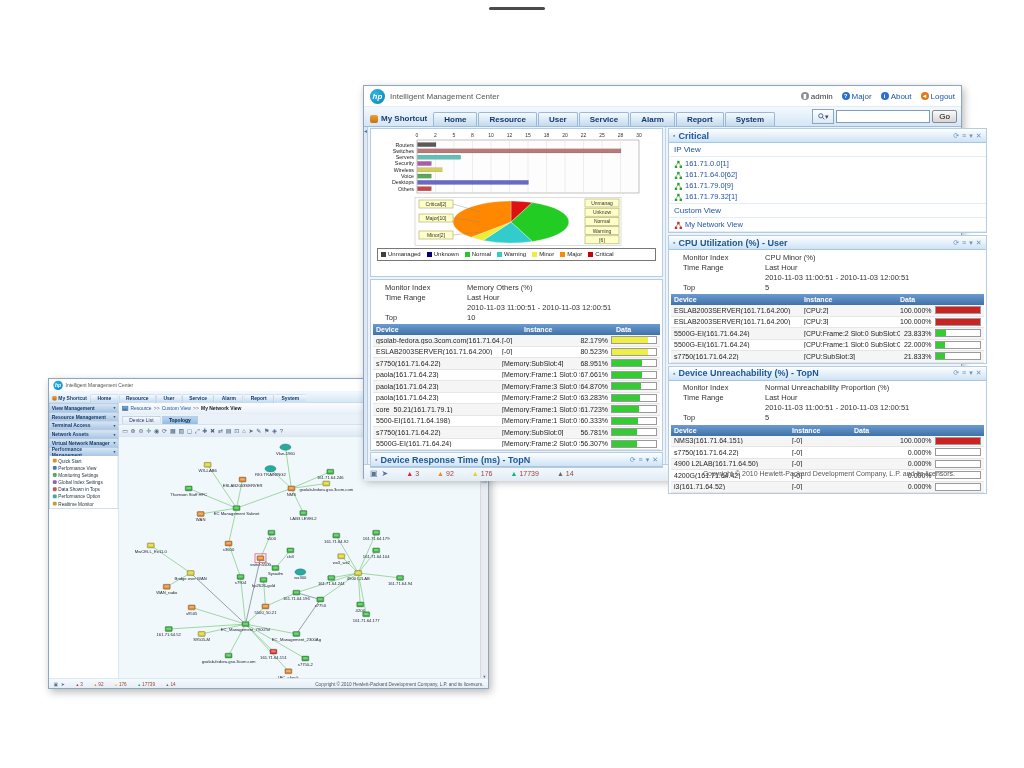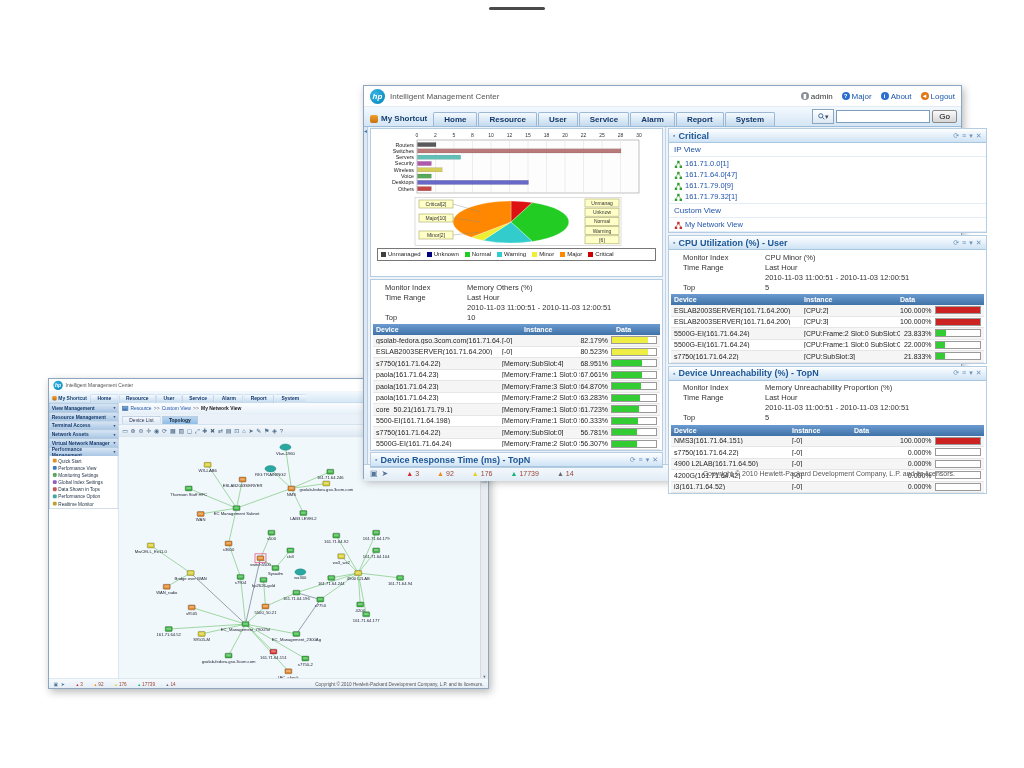--- a/index.html
+++ b/index.html
@@ -824,21 +824,21 @@
               </svg>
               <span>161.71.0.0[1]</span>
             </span>
             <span class="netitem">
               <svg width="8" height="8" viewBox="0 0 10 10">
                 <rect x="1" y="7" width="3" height="3" fill="#2e9e2e"></rect>
                 <rect x="7" y="7" width="3" height="3" fill="#2e9e2e"></rect>
                 <rect x="4" y="1" width="3" height="3" fill="#2e9e2e"></rect>
                 <path d="M5.5 3 L2.5 7 M5.5 3 L8.5 7" stroke="#2e9e2e" stroke-width="0.8" fill="none"></path>
               </svg>
-              <span>161.71.64.0[47]</span>
+              <span>161.71.64.0[62]</span>
             </span>
             <span class="netitem">
               <svg width="8" height="8" viewBox="0 0 10 10">
                 <rect x="1" y="7" width="3" height="3" fill="#2e9e2e"></rect>
                 <rect x="7" y="7" width="3" height="3" fill="#2e9e2e"></rect>
                 <rect x="4" y="1" width="3" height="3" fill="#2e9e2e"></rect>
                 <path d="M5.5 3 L2.5 7 M5.5 3 L8.5 7" stroke="#2e9e2e" stroke-width="0.8" fill="none"></path>
               </svg>
               <span>161.71.79.0[9]</span>
             </span>
@@ -961,21 +961,21 @@
             <span class="picons">
               <span>⟳</span>
               <span>≡</span>
               <span>▾</span>
               <span>✕</span>
             </span>
           </div>
         <div class="info" id="unrInfo">
             <div class="irow">
               <span class="ilab">Monitor Index</span>
-              <span>Memory Unreachability Proportion (%)</span>
+              <span>Normal Unreachability Proportion (%)</span>
             </div>
             <div class="irow">
               <span class="ilab">Time Range</span>
               <span>Last Hour</span>
             </div>
             <div class="irow">
               <span class="ilab"></span>
               <span>2010-11-03 11:00:51 - 2010-11-03 12:00:51</span>
             </div>
             <div class="irow">

